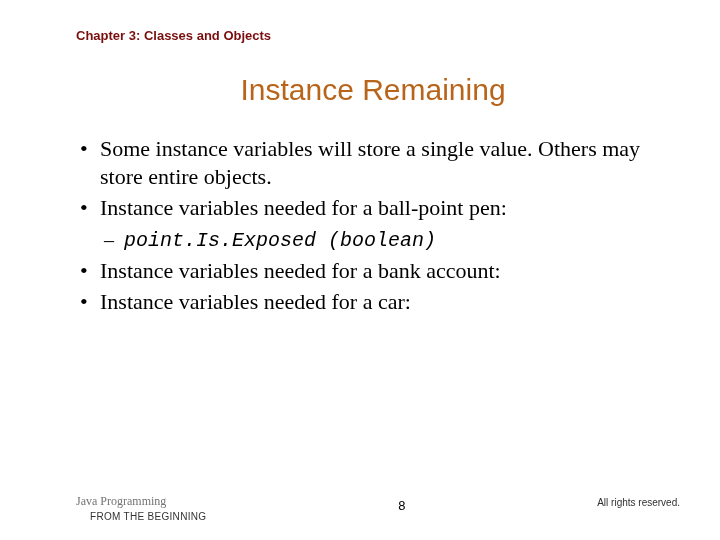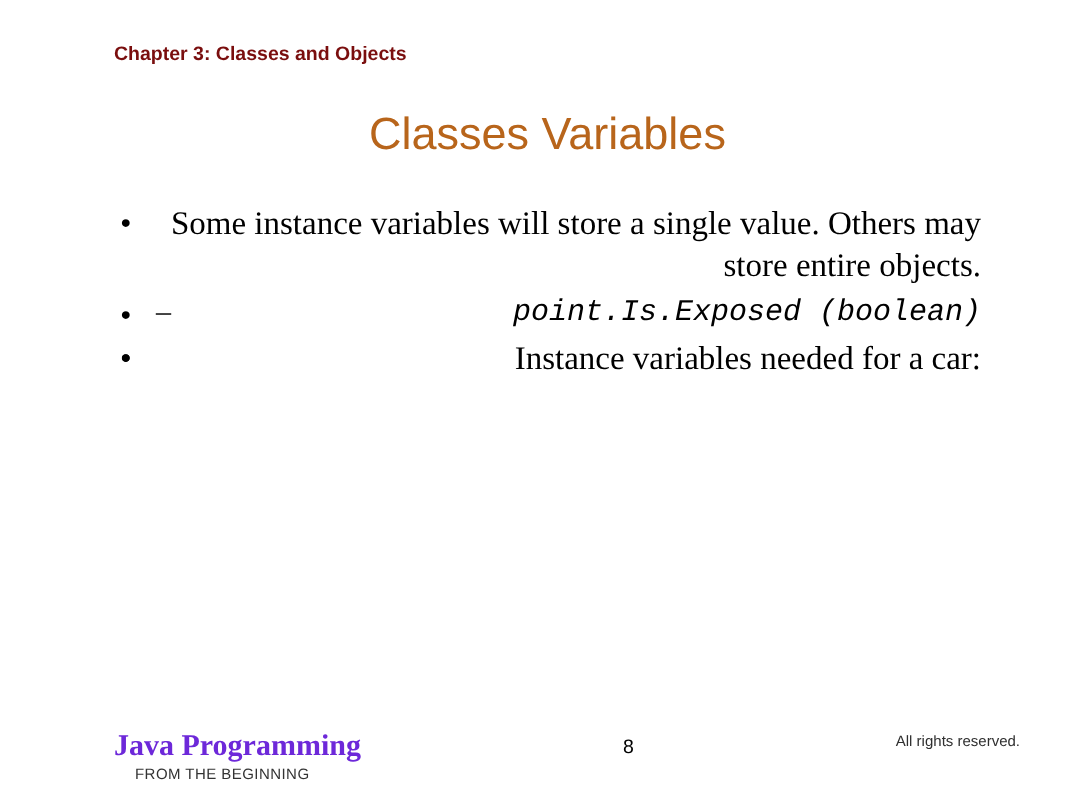--- a/index.html
+++ b/index.html
@@ -5,21 +5,21 @@
   body {
     margin: 0;
     width: 720px;
     height: 540px;
     background: #fff;
     font-family: "Times New Roman", Times, serif;
     color: #000;
     overflow: hidden;
   }
   .page {
-    padding: 28px 66px 0 76px;
+    padding: 28px 50px 0 76px;
     position: relative;
     height: 100%;
     box-sizing: border-box;
   }
   .chapter-line {
     font-family: Arial, Helvetica, sans-serif;
     font-weight: bold;
     font-size: 13px;
     color: #7a0e0e;
     margin-bottom: 30px;
@@ -34,21 +34,20 @@
   ul.outer {
     margin: 0;
     padding-left: 24px;
     list-style: none;
   }
   ul.outer > li {
     position: relative;
     font-size: 22px;
     line-height: 1.25;
     margin-bottom: 4px;
-    text-align: right;
   }
   ul.outer > li::before {
     content: "•";
     position: absolute;
     left: -20px;
     top: 0;
   }
   ul.inner {
     margin: 6px 0 4px 0;
     padding-left: 24px;
@@ -74,23 +73,23 @@
     left: 76px;
     right: 40px;
     display: flex;
     align-items: flex-start;
   }
   .book-brand {
     flex: 0 0 auto;
   }
   .book-title {
     font-family: "Times New Roman", Times, serif;
-    font-weight: bold;
-    font-size: 20px;
-    color: #6d28d9;
+    font-weight: normal;
+    font-size: 12px;
+    color: #737373;
     white-space: nowrap;
   }
   .book-sub {
     font-family: Arial, Helvetica, sans-serif;
     font-size: 10px;
     color: #333;
     margin-top: 2px;
     margin-left: 14px;
     letter-spacing: 0.3px;
   }
@@ -110,32 +109,34 @@
     padding-top: 2px;
   }
 </style>
 </head>
 <body>
 
 <div class="page">
 
   <div class="chapter-line">Chapter 3: Classes and Objects</div>
 
-  <div class="title">Classes Variables</div>
+  <div class="title">Instance Remaining</div>
 
   <ul class="outer">
     <li>
       <span>Some instance variables will store a single value. Others may store entire objects.</span>
     </li>
     <li>
+      <span>Instance variables needed for a ball-point pen:</span>
       <ul class="inner">
         <li>point.Is.Exposed (boolean)</li>
       </ul>
     </li>
     <li>
+      <span>Instance variables needed for a bank account:</span>
     </li>
     <li>
       <span>Instance variables needed for a car:</span>
     </li>
   </ul>
 
   <div class="footer">
     <div class="book-brand">
       <div class="book-title">Java Programming</div>
       <div class="book-sub">FROM THE BEGINNING</div>

